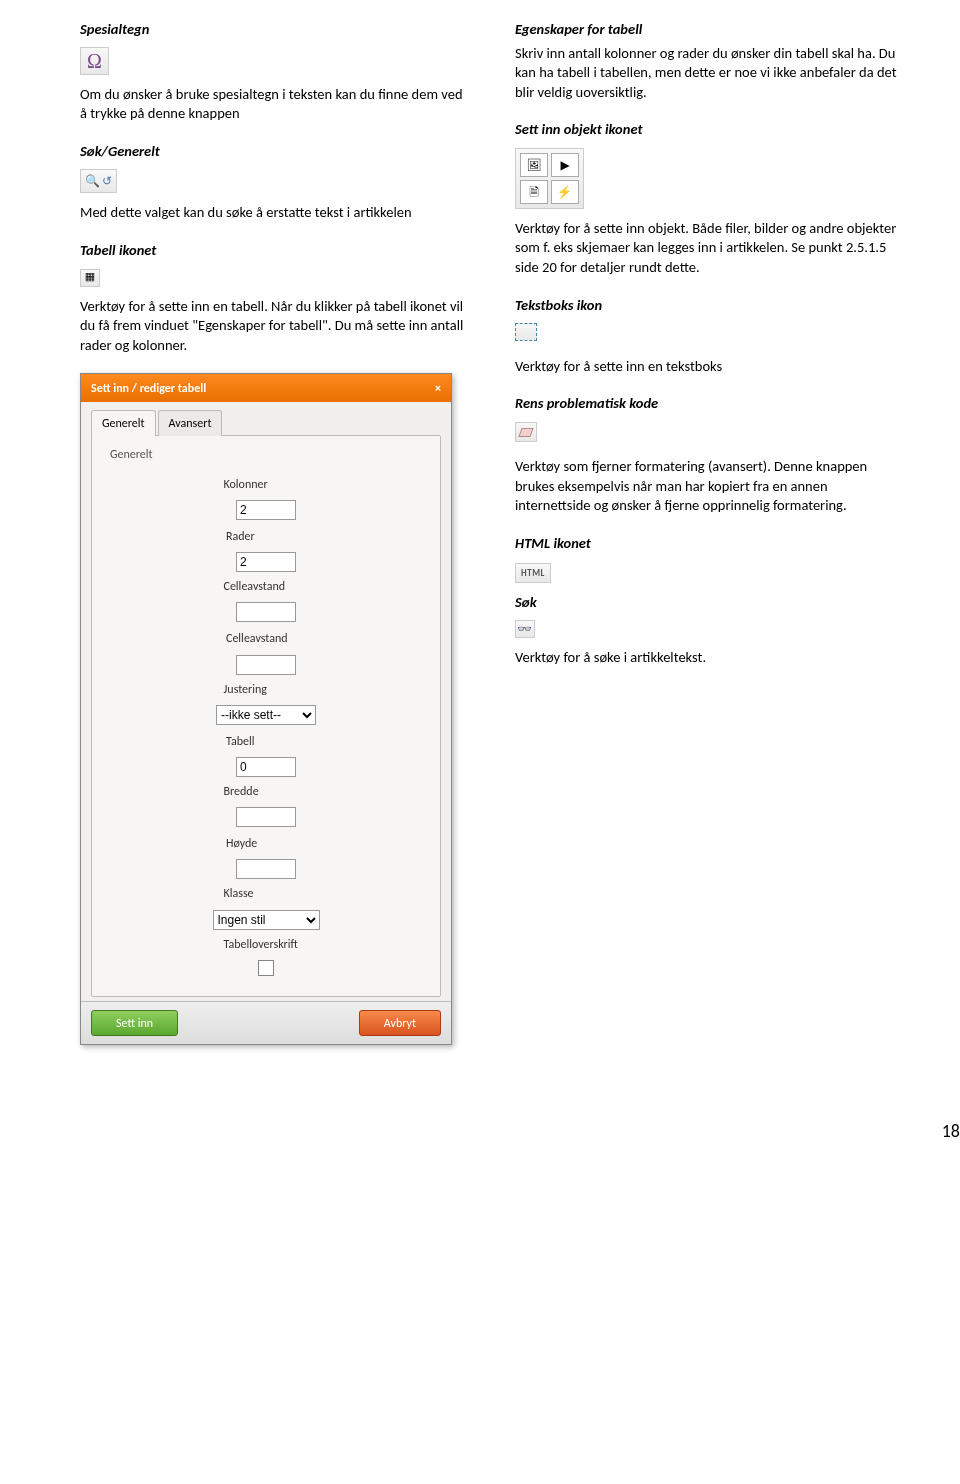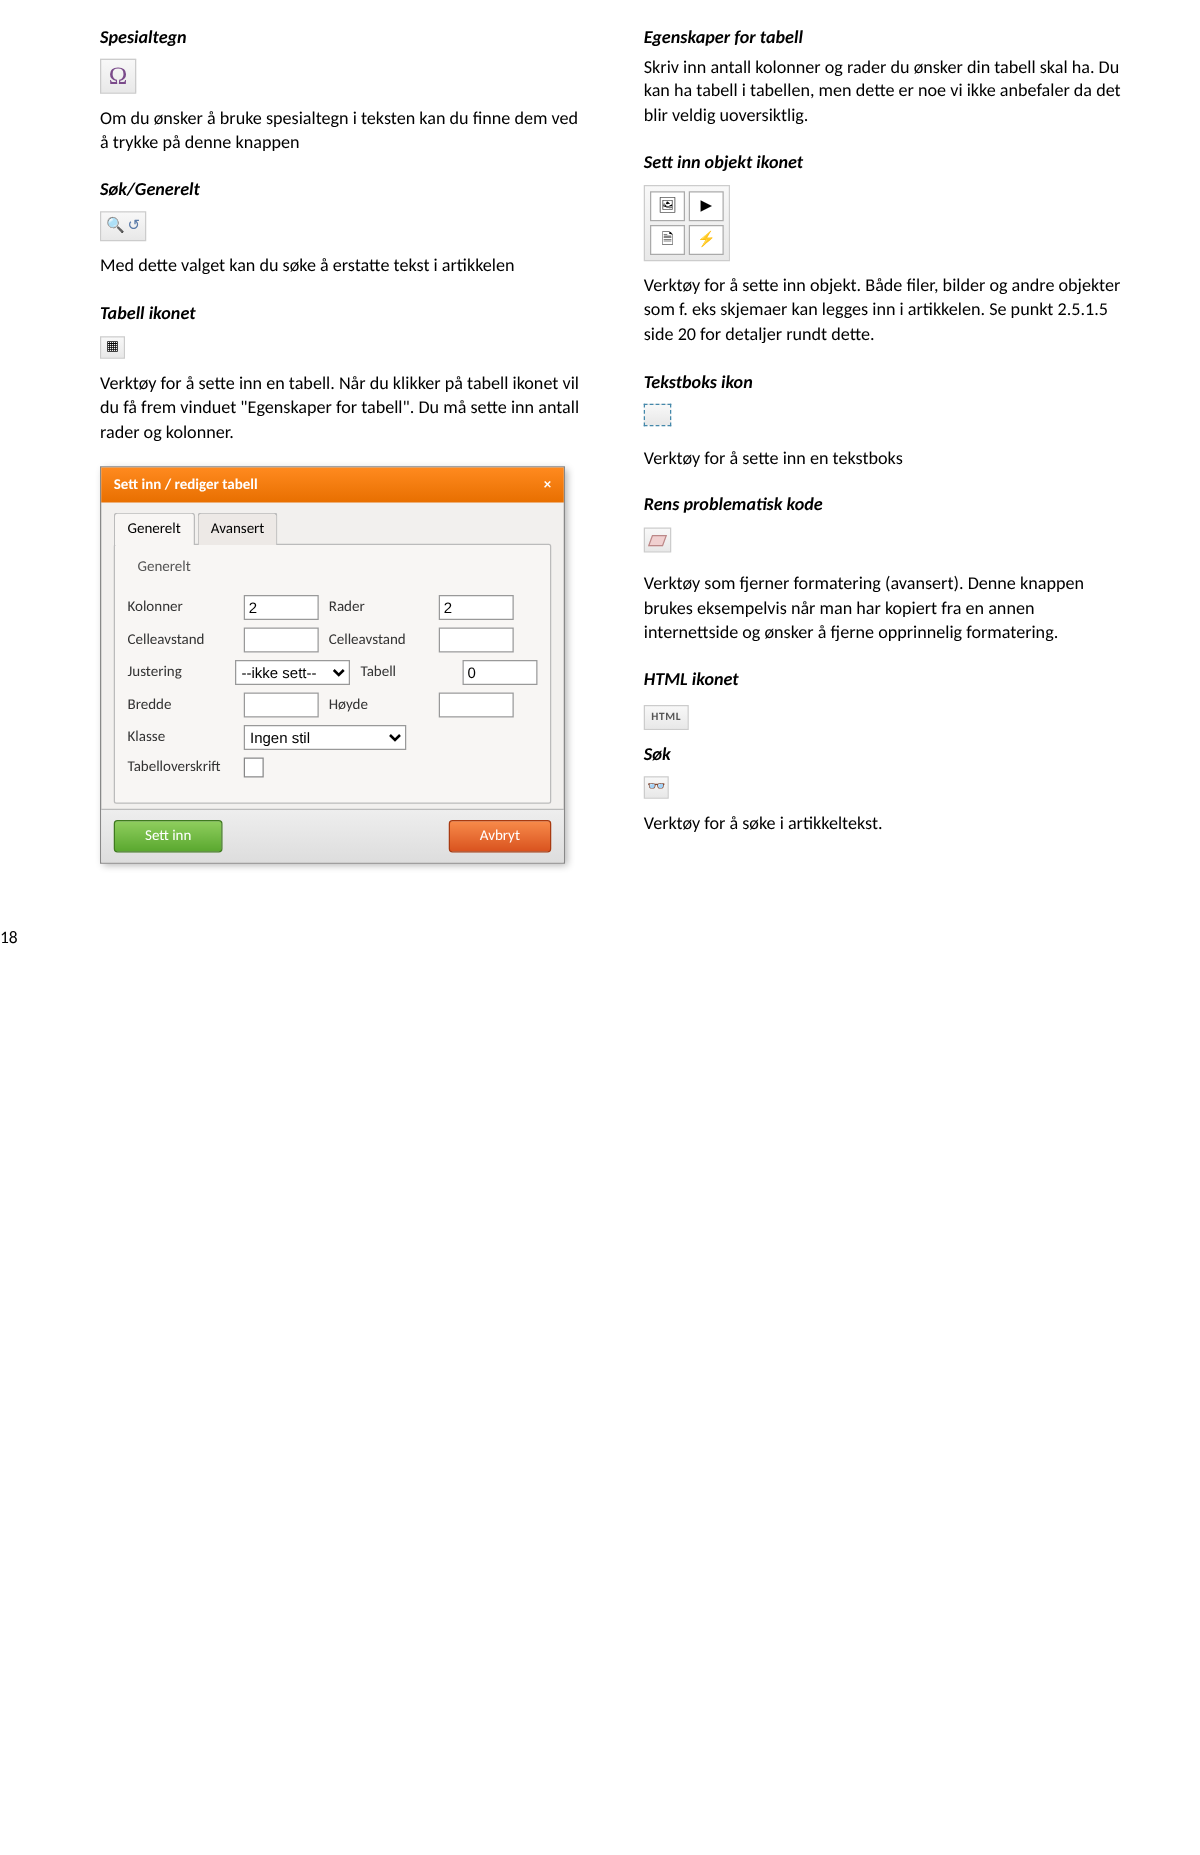--- a/index.html
+++ b/index.html
@@ -91,21 +91,21 @@
     padding: 10px 10px 14px 10px;
   }
   .legend {
     font-weight:normal;
     color:#555;
     margin: -18px 0 8px 4px;
     background:#f8f6f4;
     display:inline-block;
     padding:0 4px;
   }
-  .row { display:flex; align-items:center; margin: 6px 0; gap:8px;}
+  .row { display:flex; align-items:center; margin: 6px 0; gap:8px;flex-direction:column;}
   .row label { width:85px; color:#333; }
   .row .lab2 { width:80px; color:#333; }
   .row input[type=text] {
     width:52px;
     height:16px;
     border:1px solid #999;
     background:#fff;
     font-size:12px;
     padding:1px 3px;
   }
@@ -175,21 +175,21 @@
     color:#555;
     letter-spacing:0.5px;
   }
   .dashed-box {
     width:18px;height:14px;
     border:1px dashed #48a;
     display:inline-block;
     background:linear-gradient(#f8f8f8,#e8e8e8);
     padding:1px;
   }
-  .page-num { text-align:left; margin-top: 20px; font-size:14px;}
+  .page-num { text-align:right; margin-top: 44px; font-size:18px;}
   .chk { width:14px; height:14px; border:1px solid #888; background:#fff; display:inline-block; }
 </style>
 </head>
 <body>
 
 <div class="page">
 
   <div class="col">
     <h4>Spesialtegn</h4>
     <div class="icon-img">
@@ -242,21 +242,21 @@
             <input type="text" value="0" style="">
           </div>
           <div class="row">
             <label>Bredde</label>
             <input type="text" style="">
             <span class="lab2">Høyde</span>
             <input type="text" style="">
           </div>
           <div class="row">
             <label>Klasse</label>
-            <select style="width:130px">
+            <select style="width:107px">
               <option>Ingen stil</option>
             </select>
           </div>
           <div class="row">
             <label>Tabelloverskrift</label>
             <span class="chk"></span>
           </div>
         </div>
       </div>
       <div class="dlg-footer">

